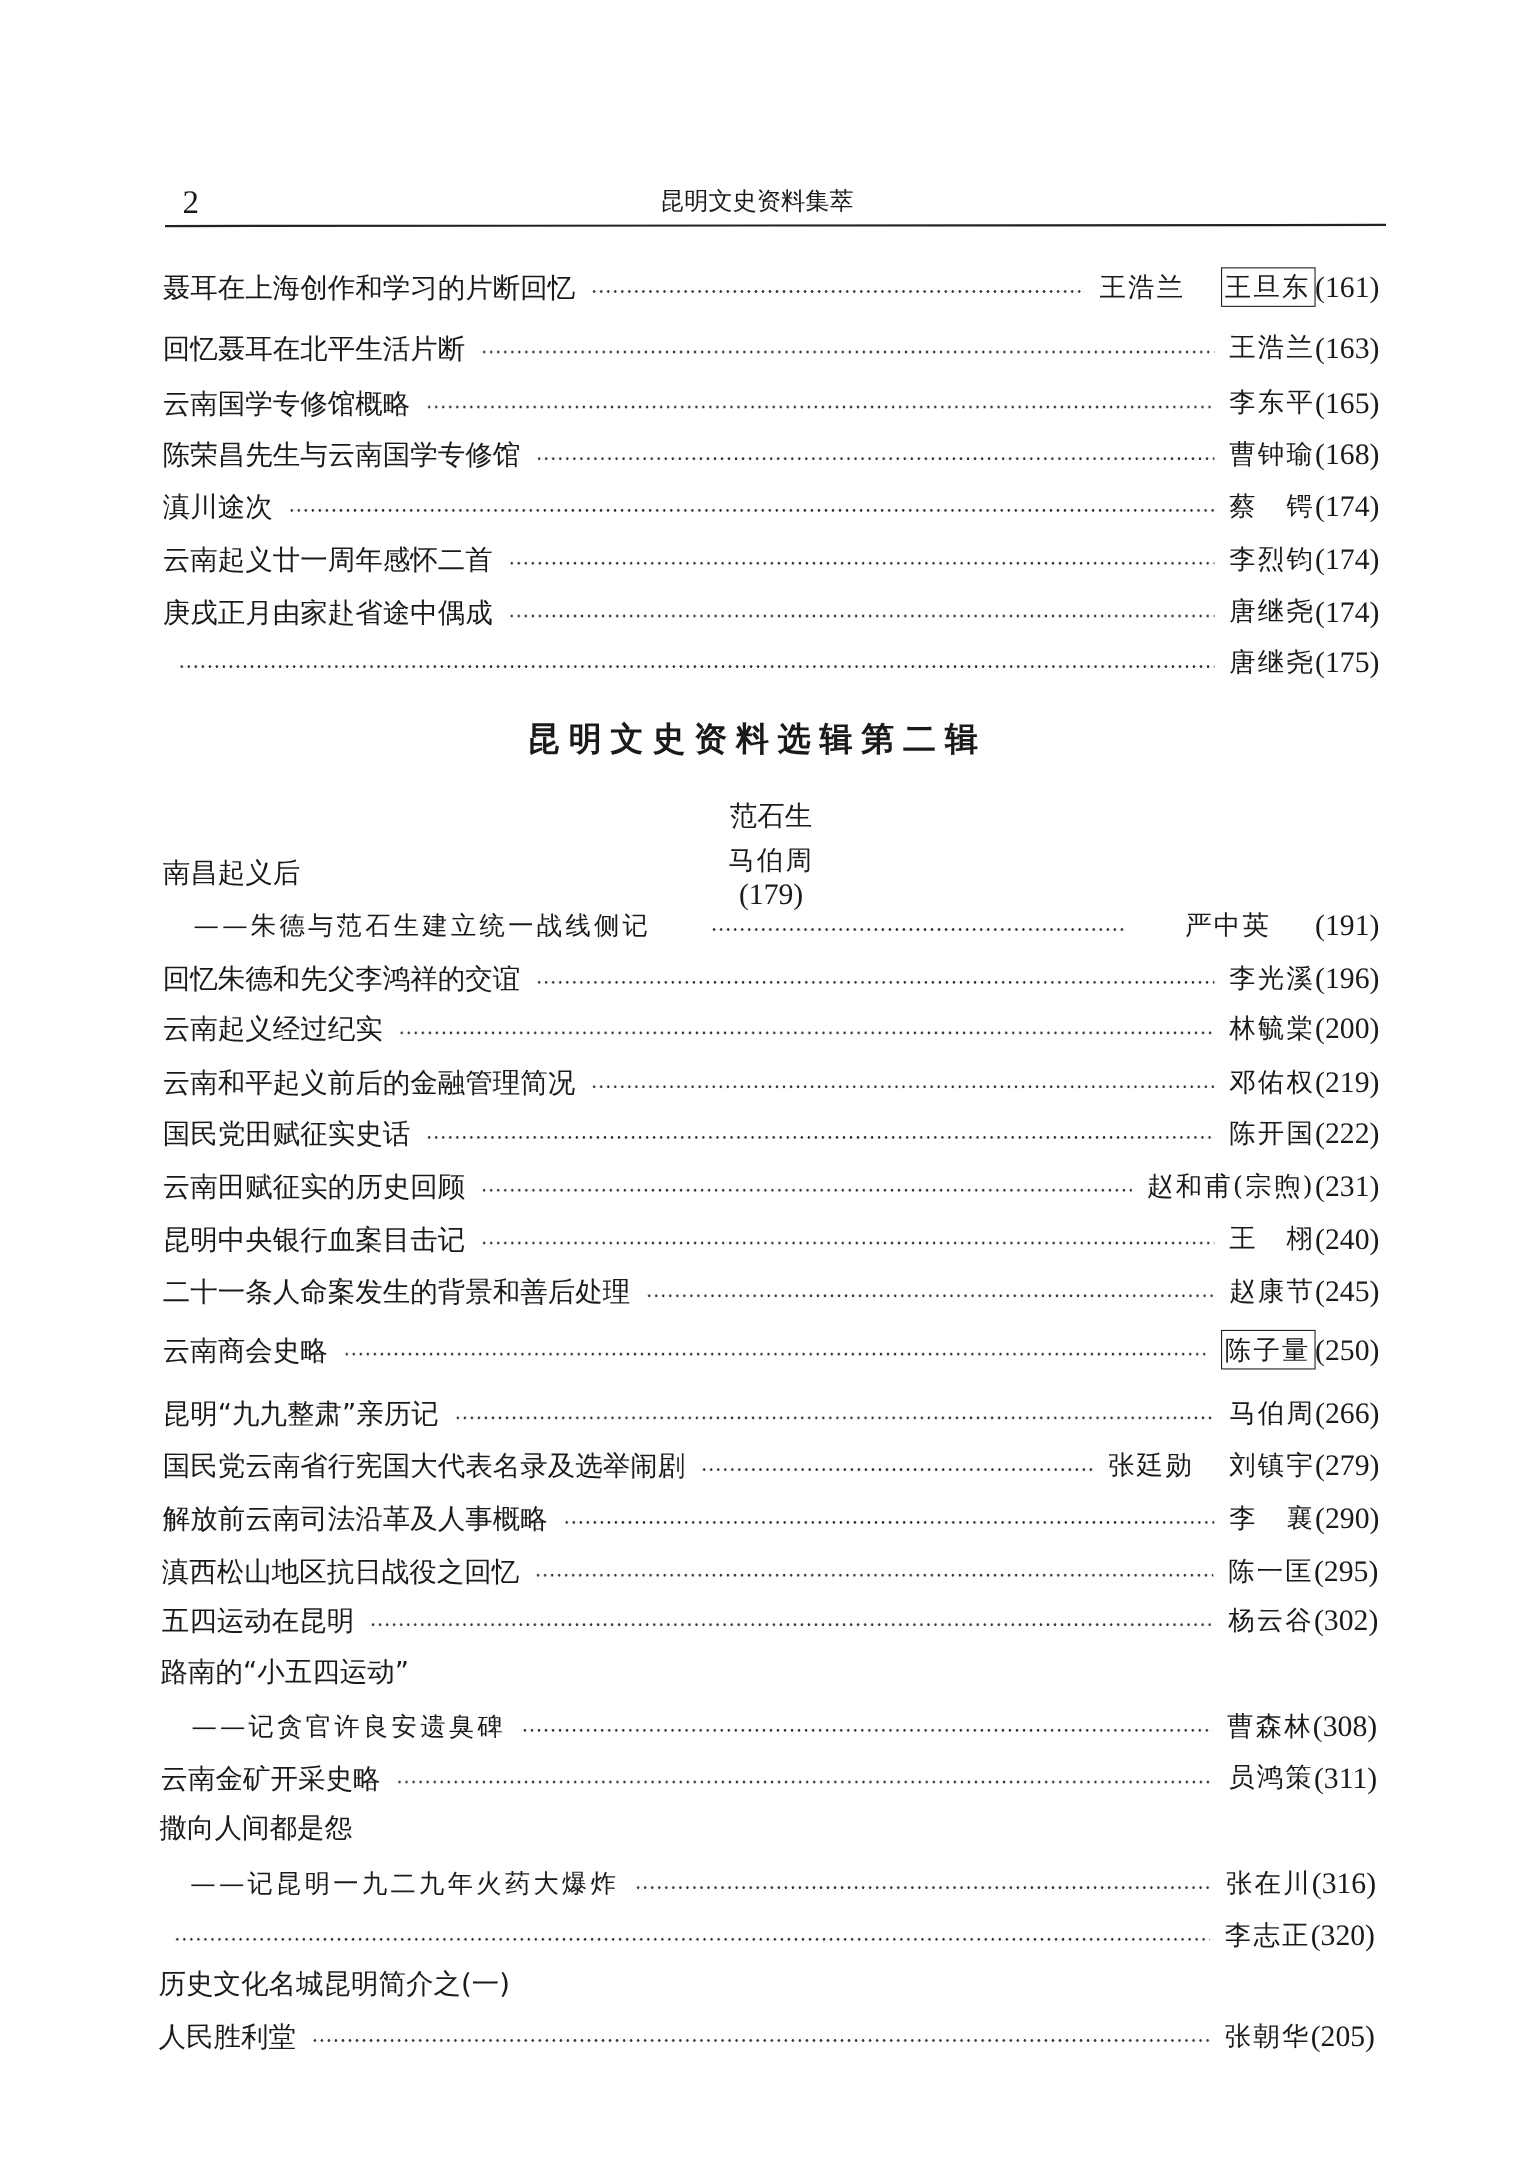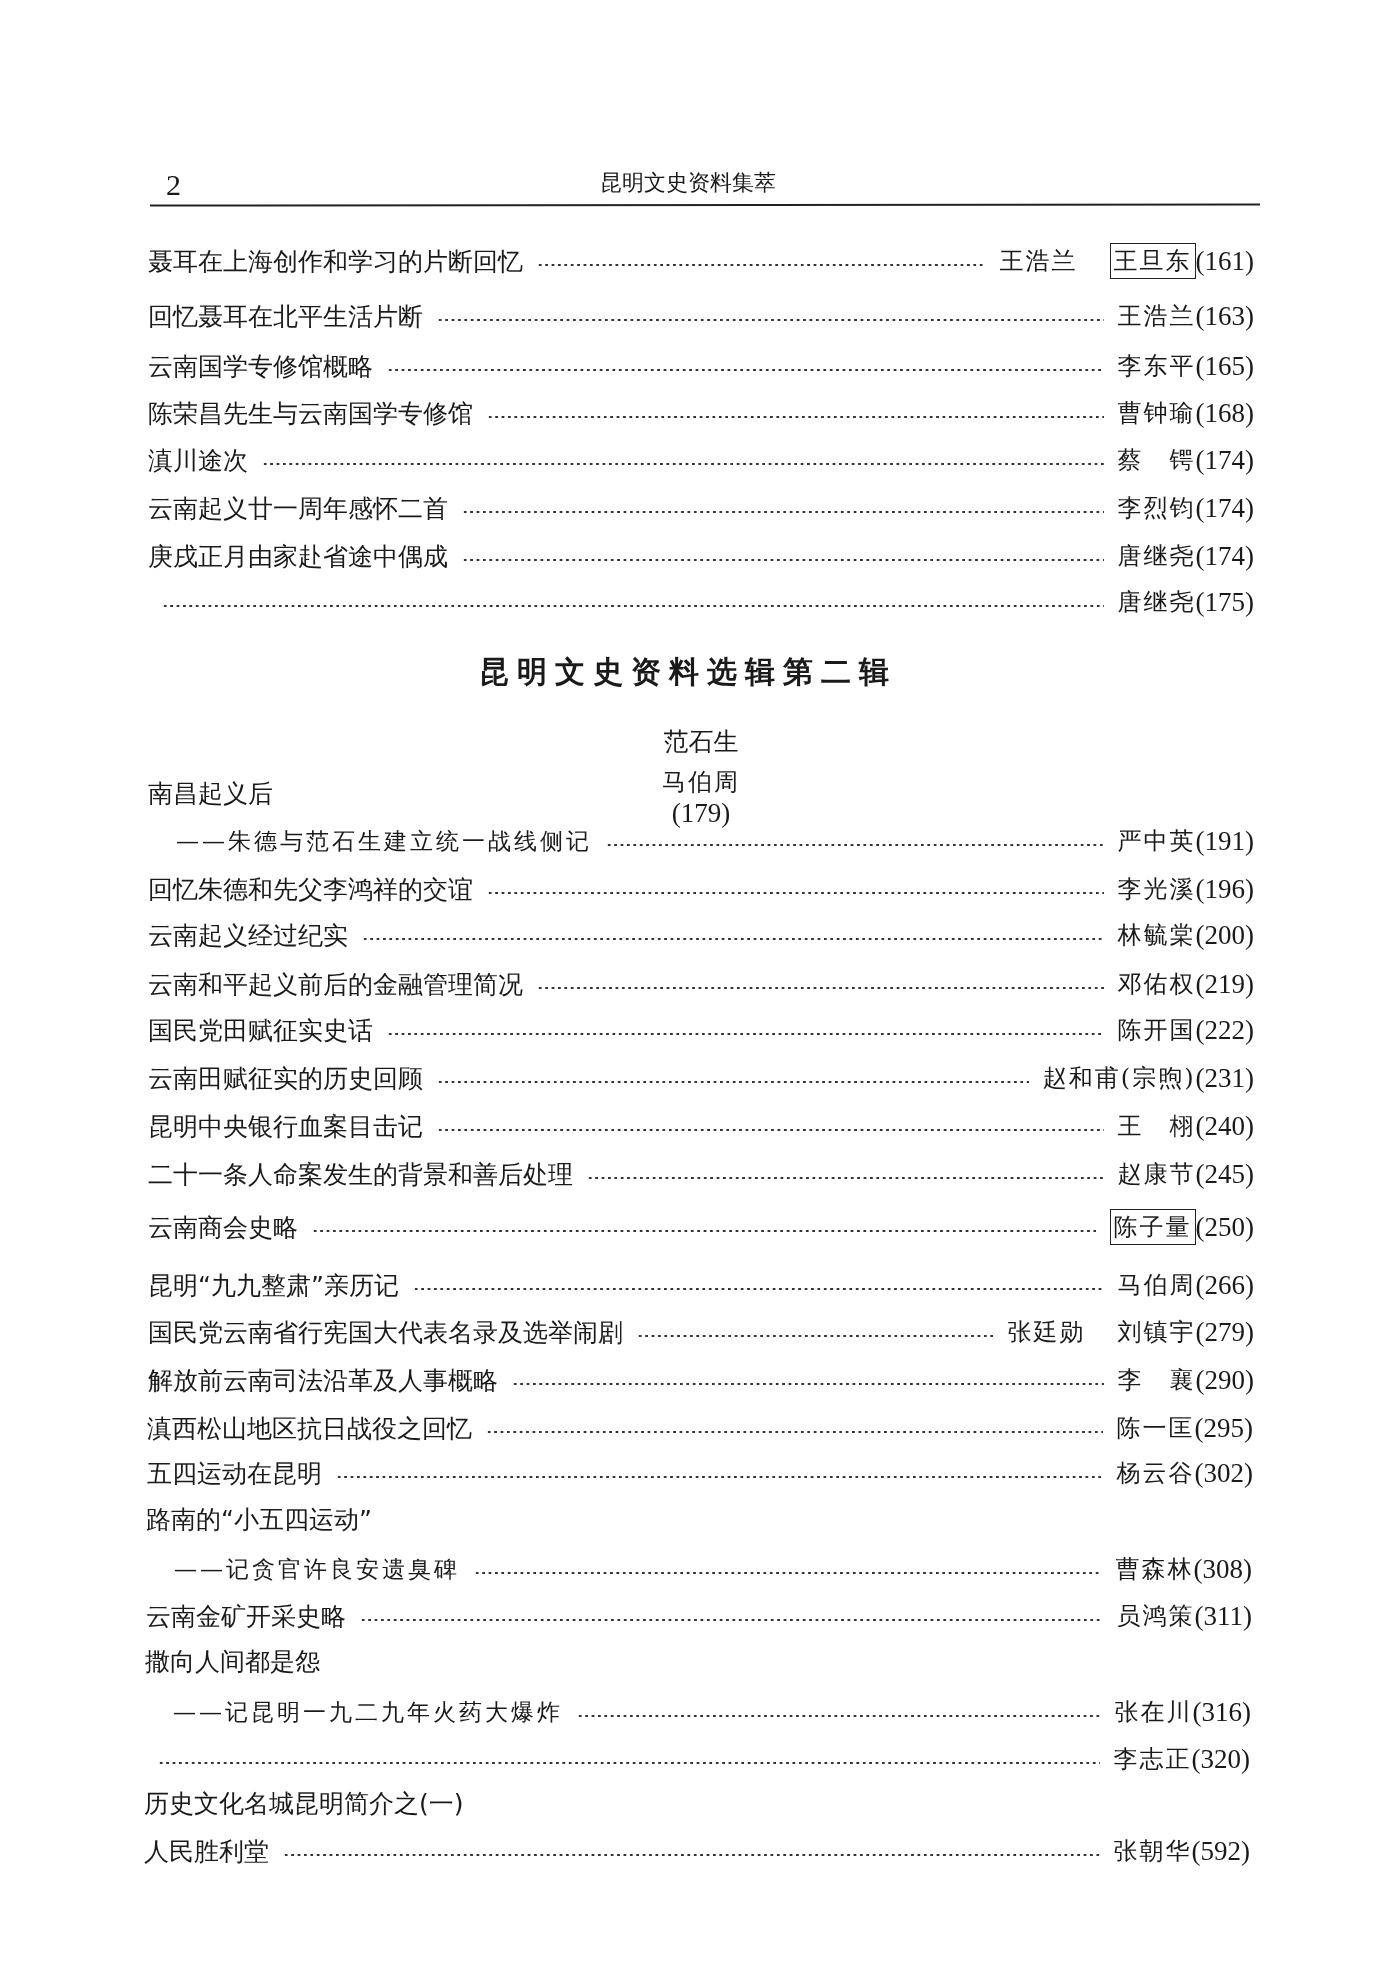--- a/index.html
+++ b/index.html
@@ -83,21 +83,21 @@
     </div>
     <div class="row" style="top: 725px; flex-direction: column;">
       <span class="title">范石生</span>
       <span class="leader"></span>
       <span class="author">马伯周</span>
       <span class="page">(179)</span>
     </div>
     <div class="row" style="top: 773px;">
       <span class="title">南昌起义后</span>
     </div>
-    <div class="row" style="top: 821px;">
+    <div class="row" style="top: 821px; gap: 40px;">
       <span class="title sub">——朱德与范石生建立统一战线侧记</span>
       <span class="leader"></span>
       <span class="author">严中英</span>
       <span class="page">(191)</span>
     </div>
     <div class="row" style="top: 869px;">
       <span class="title">回忆朱德和先父李鸿祥的交谊</span>
       <span class="leader"></span>
       <span class="author">李光溪</span>
       <span class="page">(196)</span>
@@ -204,15 +204,15 @@
       <span class="author">李志正</span>
       <span class="page">(320)</span>
     </div>
     <div class="row" style="top: 1783px; left: 144px;">
       <span class="title">历史文化名城昆明简介之(一)</span>
     </div>
     <div class="row" style="top: 1831px; left: 144px;">
       <span class="title">人民胜利堂</span>
       <span class="leader"></span>
       <span class="author">张朝华</span>
-      <span class="page">(592)</span>
+      <span class="page">(205)</span>
     </div>
   </div>
 
 </body></html>

